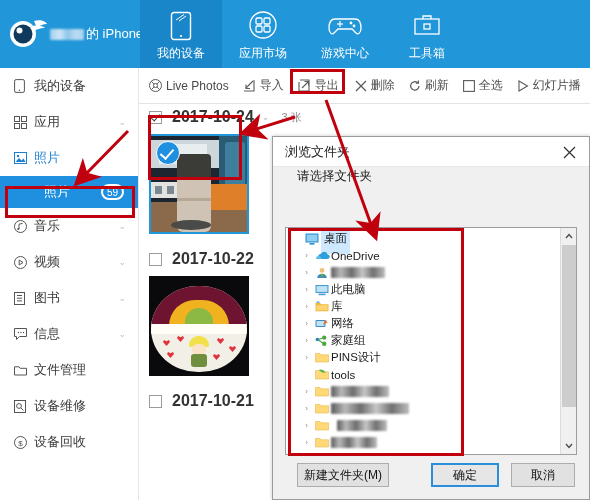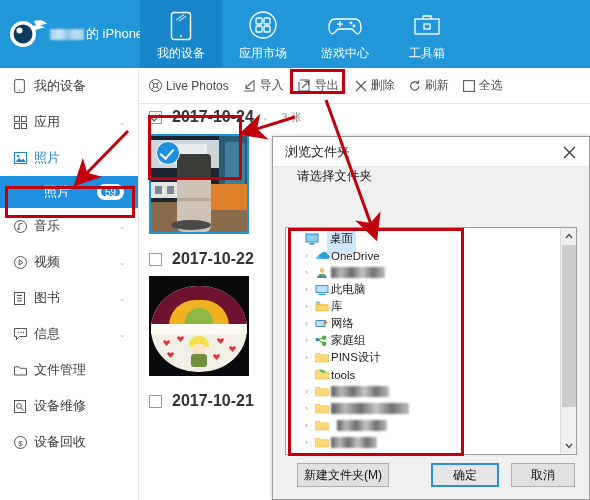--- a/index.html
+++ b/index.html
@@ -52,21 +52,21 @@
   .side-item.blue{color:#1d7fd0;}
   .side-item.blue .sico{color:#1d7fd0;}
   .side-item .chev{position:absolute;right:12px;color:#bdbdbd;font-size:9px;}
   .sub-item{
     height:32px;display:flex;align-items:center;padding-left:44px;box-sizing:border-box;
     font-size:13px;color:#4a4a4a;cursor:pointer;position:relative;
   }
   .sub-item.selected{background:#1f8fe0;color:#fff;}
   .badge{
     position:absolute;right:14px;min-width:20px;height:16px;border-radius:8px;
-    border:4px solid #fef9c3;color:#9a9a9a;font-size:10px;
+    border:2px solid #fef9c3;color:#9a9a9a;font-size:10px;
     display:flex;align-items:center;justify-content:center;padding:0 4px;box-sizing:border-box;
   }
   .sub-item.selected .badge{border-color:#ffffff;color:#ffffff;}
   
   #toolbar{
     position:absolute;left:139px;top:68px;width:451px;height:36px;
     background:#fff;border-bottom:1px solid #e3e3e3;box-sizing:border-box;
     display:flex;align-items:center;padding-left:10px;
   }
   .tbtn{display:flex;align-items:center;height:24px;margin-right:14px;color:#4a4a4a;font-size:12px;cursor:pointer;white-space:nowrap;}
@@ -149,21 +149,21 @@
     position:absolute;left:12px;top:90px;width:292px;height:228px;
     background:#ffffff;border:1px solid #9d9d9d;box-sizing:border-box;overflow:hidden;
   }
   #tree{
     position:absolute;left:0;top:0;width:274px;height:226px;overflow:hidden;padding-top:2px;box-sizing:border-box;
   }
   .trow{height:17px;display:flex;align-items:center;padding-left:4px;box-sizing:border-box;font-size:11.5px;color:#1a1a1a;cursor:pointer;white-space:nowrap;}
   .trow .exp{width:13px;color:#8a8a8a;font-size:8px;display:inline-flex;align-items:center;justify-content:center;flex:none;}
   .trow .tkico{width:18px;flex:none;display:inline-flex;align-items:center;justify-content:center;}
   .trow.root{padding-left:4px;}
-  .trow.root .tname{background:#cde8ff;padding:8px 3px;margin-left:6px;}
+  .trow.root .tname{background:#cde8ff;padding:8px 3px;}
   .blur-txt{
     display:inline-block;height:11px;border-radius:1px;filter:blur(1.3px);
     background:linear-gradient(90deg,#5b5b5b 0%,#b9b9b9 18%,#6d6d6d 38%,#c7c7c7 58%,#707070 78%,#bdbdbd 100%);
   }
   
   #tree-sb{
     position:absolute;right:0;top:0;width:16px;height:226px;background:#f0f0f0;border-left:1px solid #dcdcdc;box-sizing:border-box;
   }
   .sb-arrow{height:16px;display:flex;align-items:center;justify-content:center;color:#5a5a5a;font-size:8px;cursor:pointer;}
   #sb-thumb{position:absolute;left:1px;top:17px;width:14px;height:162px;background:#cdcdcd;cursor:pointer;}
@@ -423,20 +423,28 @@
     <span>刷新</span>
   </div>
   <div class="tbtn">
     <span class="bico">
       <svg width="12" height="12" viewBox="0 0 12 12">
           <rect x="0.6" y="0.6" width="10.8" height="10.8" fill="none" stroke="currentColor" stroke-width="1.1"></rect>
         </svg>
     </span>
     <span>全选</span>
   </div>
+  <div class="tbtn">
+    <span class="bico">
+      <svg width="12" height="12" viewBox="0 0 12 12">
+          <path d="M2 1 L10.5 6 L2 11 Z" fill="none" stroke="currentColor" stroke-width="1.1"></path>
+        </svg>
+    </span>
+    <span>幻灯片播</span>
+  </div>
 </div>
 
 <div id="content">
 
   <div class="grp-head">
     <span class="cbox checked"></span>
     <span class="grp-date">2017-10-24</span>
     <span class="grp-caret">⌄</span>
     <span class="grp-count">3 张</span>
   </div>

